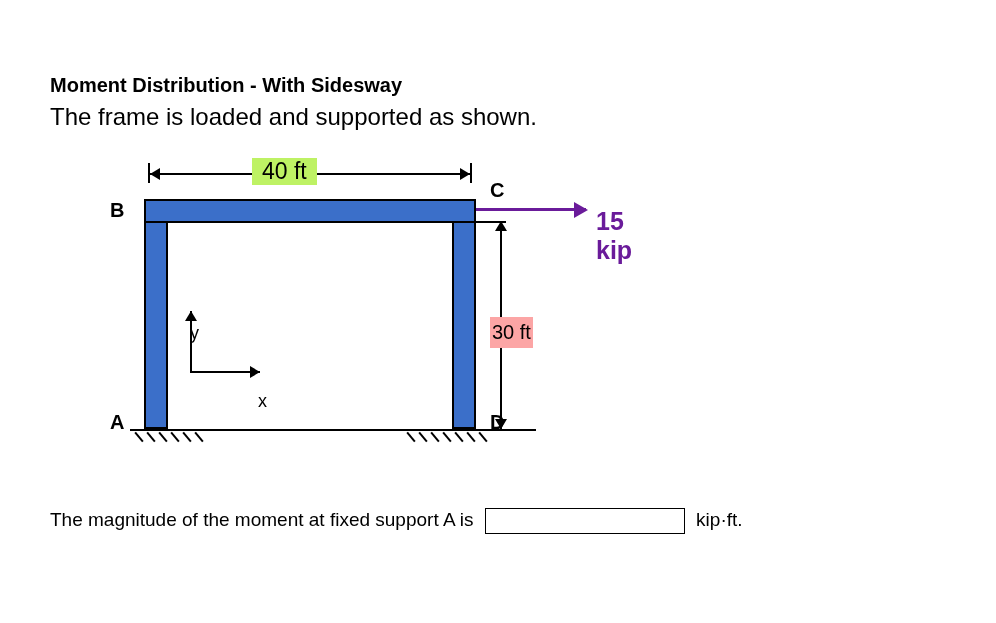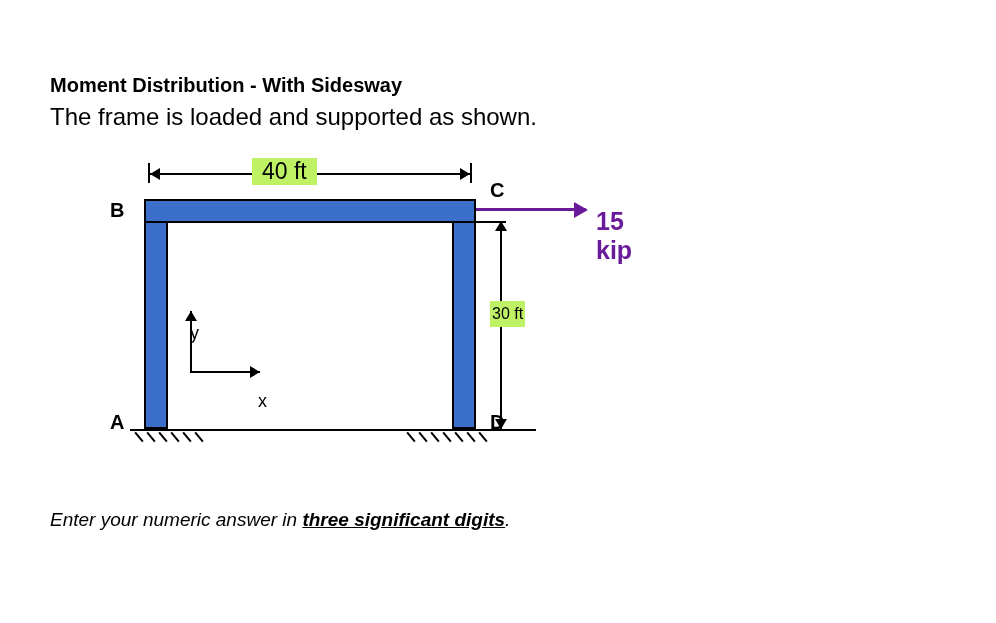--- a/index.html
+++ b/index.html
@@ -133,24 +133,24 @@
     left: -5px;
     width: 0; height: 0;
     border-left: 6px solid transparent;
     border-right: 6px solid transparent;
   }
   .dim-right-line::before { top: 0; border-bottom: 10px solid #000; }
   .dim-right-line::after { bottom: 0; border-top: 10px solid #000; }
   .dim-label-right {
     position: absolute;
     left: 410px;
-    top: 140px;
-    background: #bef264;
+    top: 156px;
+    background: #fca5a5;
     padding: 4px 2px;
-    font-size: 16px;
+    font-size: 20px;
   }
   .dim-right-tick-top { position:absolute; left:396px; top:60px; width:30px; height:2px; background:#000; }
   .dim-right-tick-bot { position:absolute; left:396px; top:268px; width:60px; height:2px; background:#000; }
   .coord {
     position: absolute;
     left: 110px;
     top: 150px;
   }
   .coord-y { position:absolute; left:0; top:0; width:2px; height:62px; background:#000; }
   .coord-y::before { content:""; position:absolute; left:-5px; top:0; border-left:6px solid transparent; border-right:6px solid transparent; border-bottom:10px solid #000; }
@@ -233,16 +233,18 @@
       <span class="hatch" style="left:292px"></span>
     <span class="hatch" style="left:304px"></span>
       <span class="hatch" style="left:316px"></span>
     <span class="hatch" style="left:328px"></span>
       <span class="hatch" style="left:340px"></span>
     <span class="hatch" style="left:352px"></span>
   </div>
 </div>
 
 <div class="questions">
-  <div class="instr">
-    <span>Enter your numeric answer in </span><span class="underline">three significant digits</span><span>.</span>
+  <div>
+    <span>The magnitude of the moment at fixed support A is</span>
+    <span class="ans-input"></span>
+    <span>kip·ft.</span>
   </div>
 </div>
 
 </body></html>

